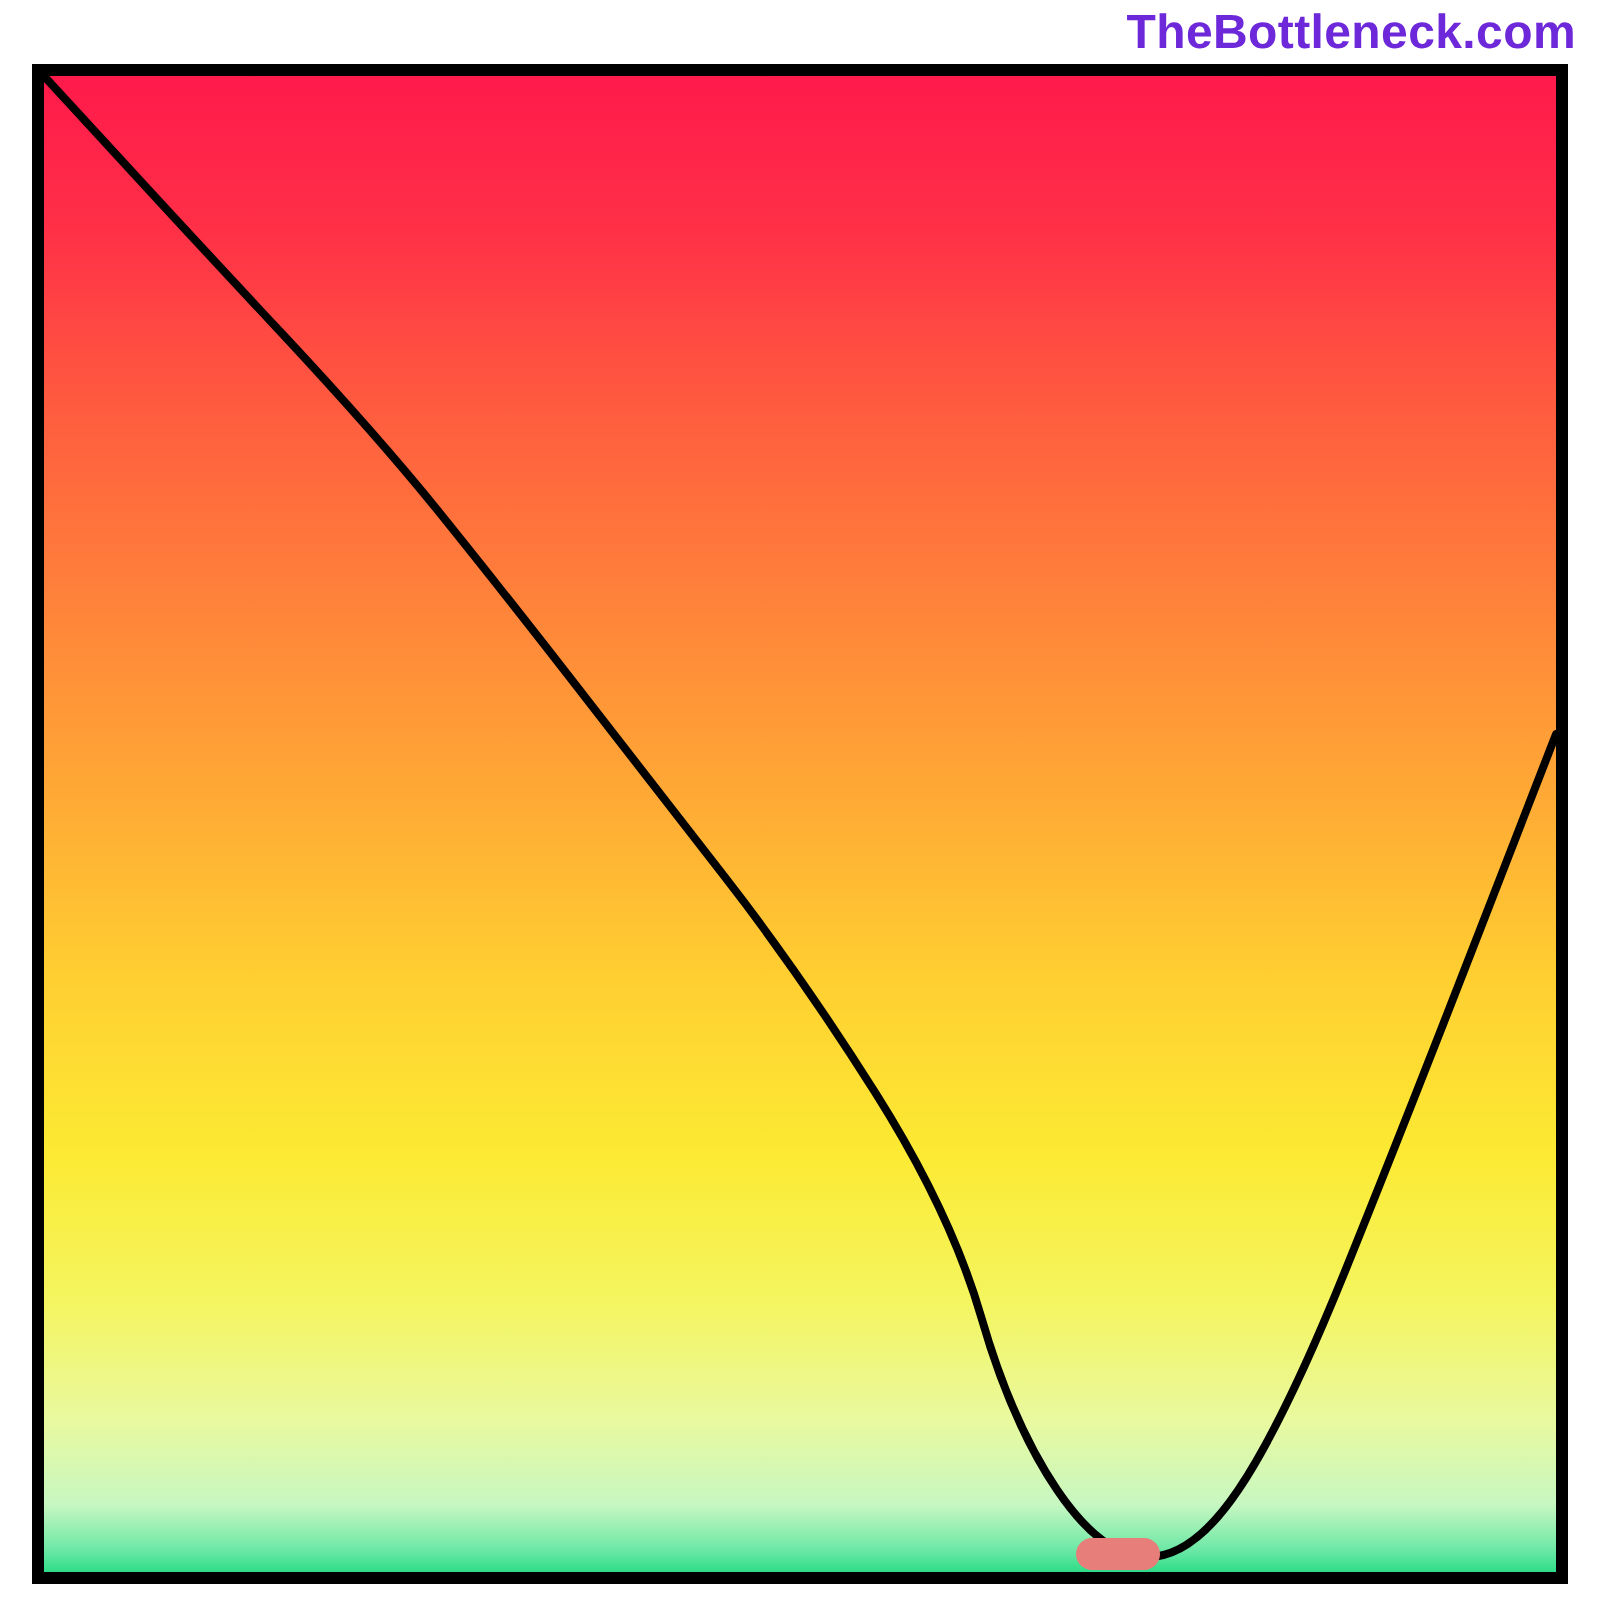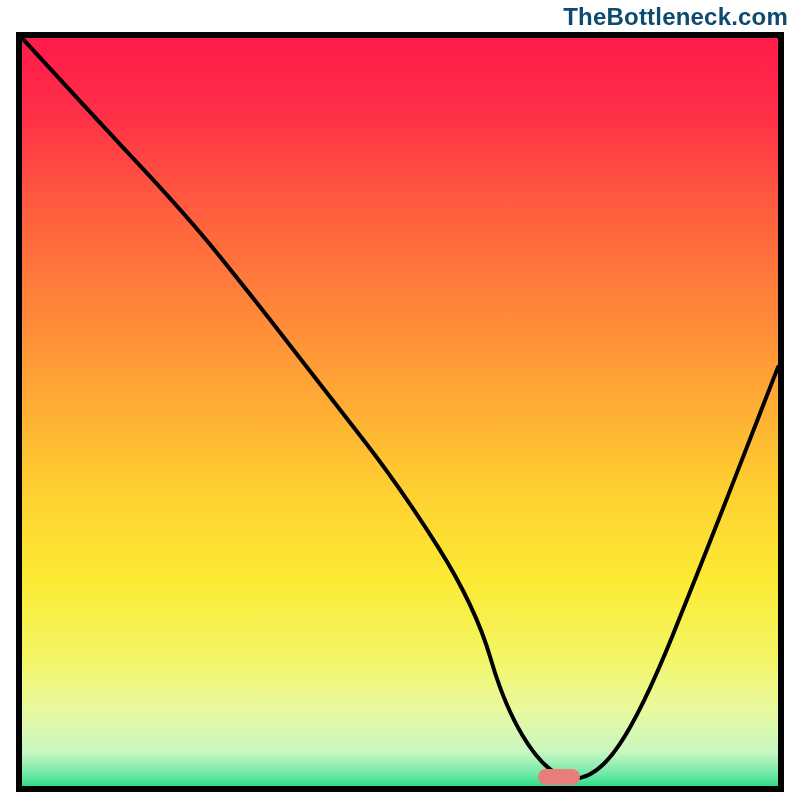--- a/index.html
+++ b/index.html
@@ -15,21 +15,21 @@
     position: relative;
     width: 800px;
     height: 800px;
   }
   .watermark {
     position: absolute;
     top: 3px;
     right: 12px;
     font-size: 24px;
     font-weight: 600;
-    color: #0c4a6e;
+    color: #6d28d9;
     letter-spacing: 0.2px;
   }
   .frame {
     position: absolute;
     left: 16px;
     top: 32px;
     width: 768px;
     height: 760px;
     box-sizing: border-box;
     border: 6px solid #000;

